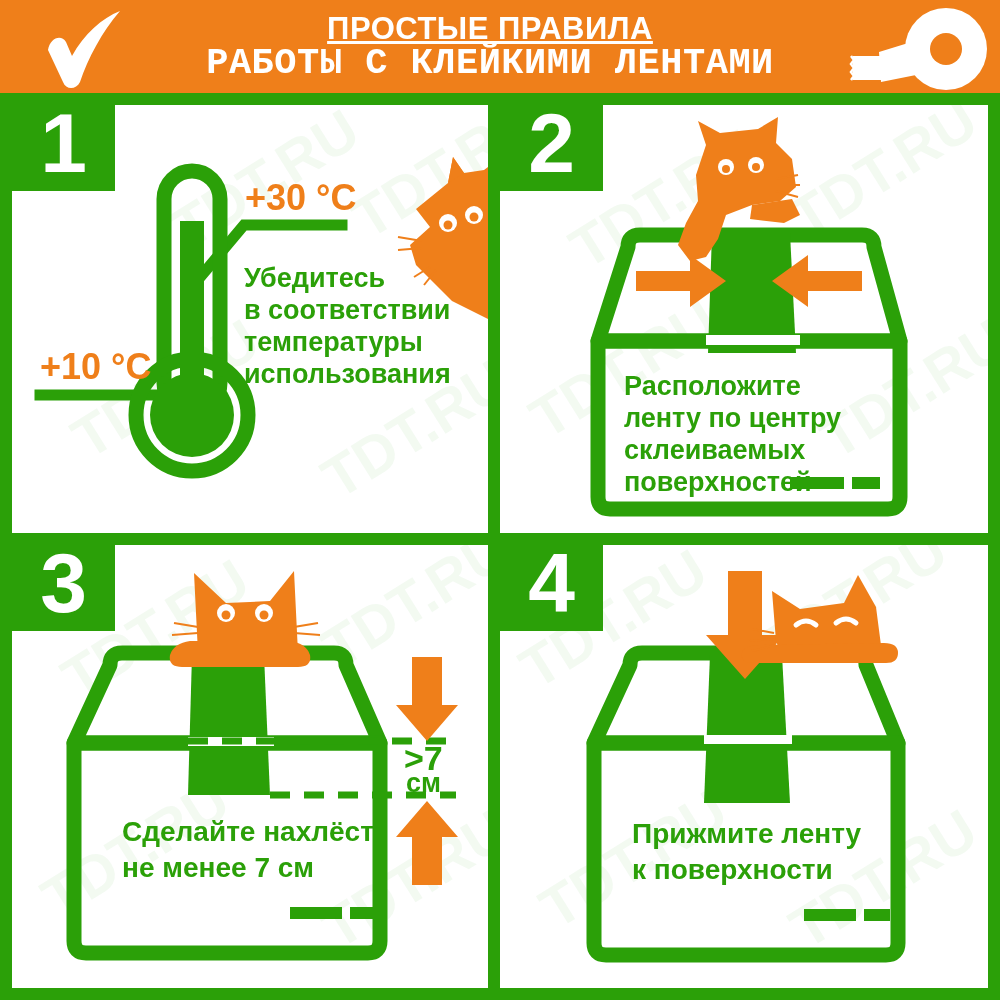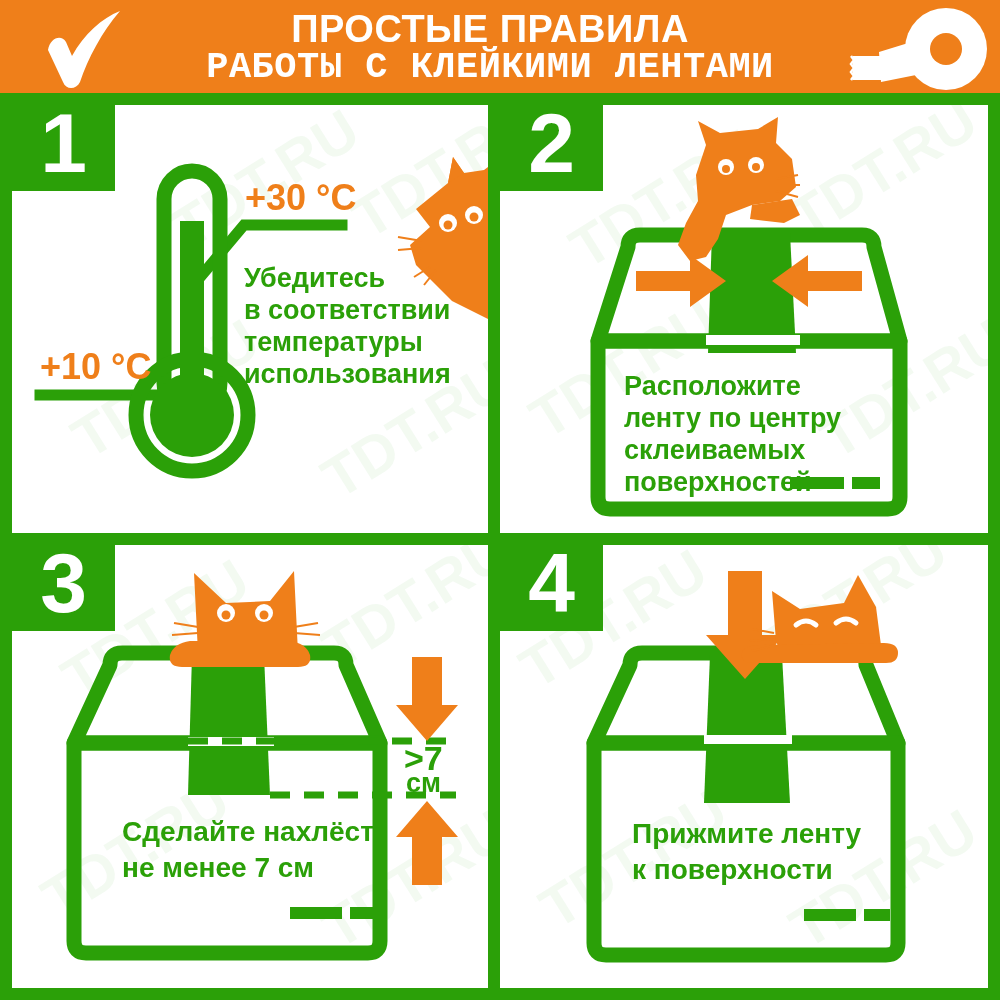--- a/index.html
+++ b/index.html
@@ -5,21 +5,21 @@
   html,body{margin:0;padding:0;background:#fff;}
   body{width:1000px;height:1000px;font-family:"Liberation Sans",sans-serif;}
   #poster{position:relative;width:1000px;height:1000px;background:#2ba008;overflow:hidden;}
 
   
   .header{position:absolute;left:0;top:0;width:1000px;height:93px;background:#ef7f1a;}
   .check{position:absolute;left:36px;top:8px;width:100px;height:82px;}
   .htitle{position:absolute;left:130px;top:6px;width:720px;height:84px;
           display:flex;flex-direction:column;align-items:center;justify-content:center;
           color:#fff;font-weight:bold;letter-spacing:.5px;line-height:1.02;}
-  .htitle .l1{font-size:38px;}
+  .htitle .l1{font-size:31px;text-decoration:underline;}
   .htitle .l2{font-size:37px;font-family:Liberation Mono, monospace;}
   .tape-roll{position:absolute;left:845px;top:6px;width:150px;height:86px;}
 
   
   .panel{position:absolute;background:#fff;overflow:hidden;}
   #p1{left:12px;  top:105px; width:476px; height:428px;}
   #p2{left:500px; top:105px; width:488px; height:428px;}
   #p3{left:12px;  top:545px; width:476px; height:443px;}
   #p4{left:500px; top:545px; width:488px; height:443px;}
 

